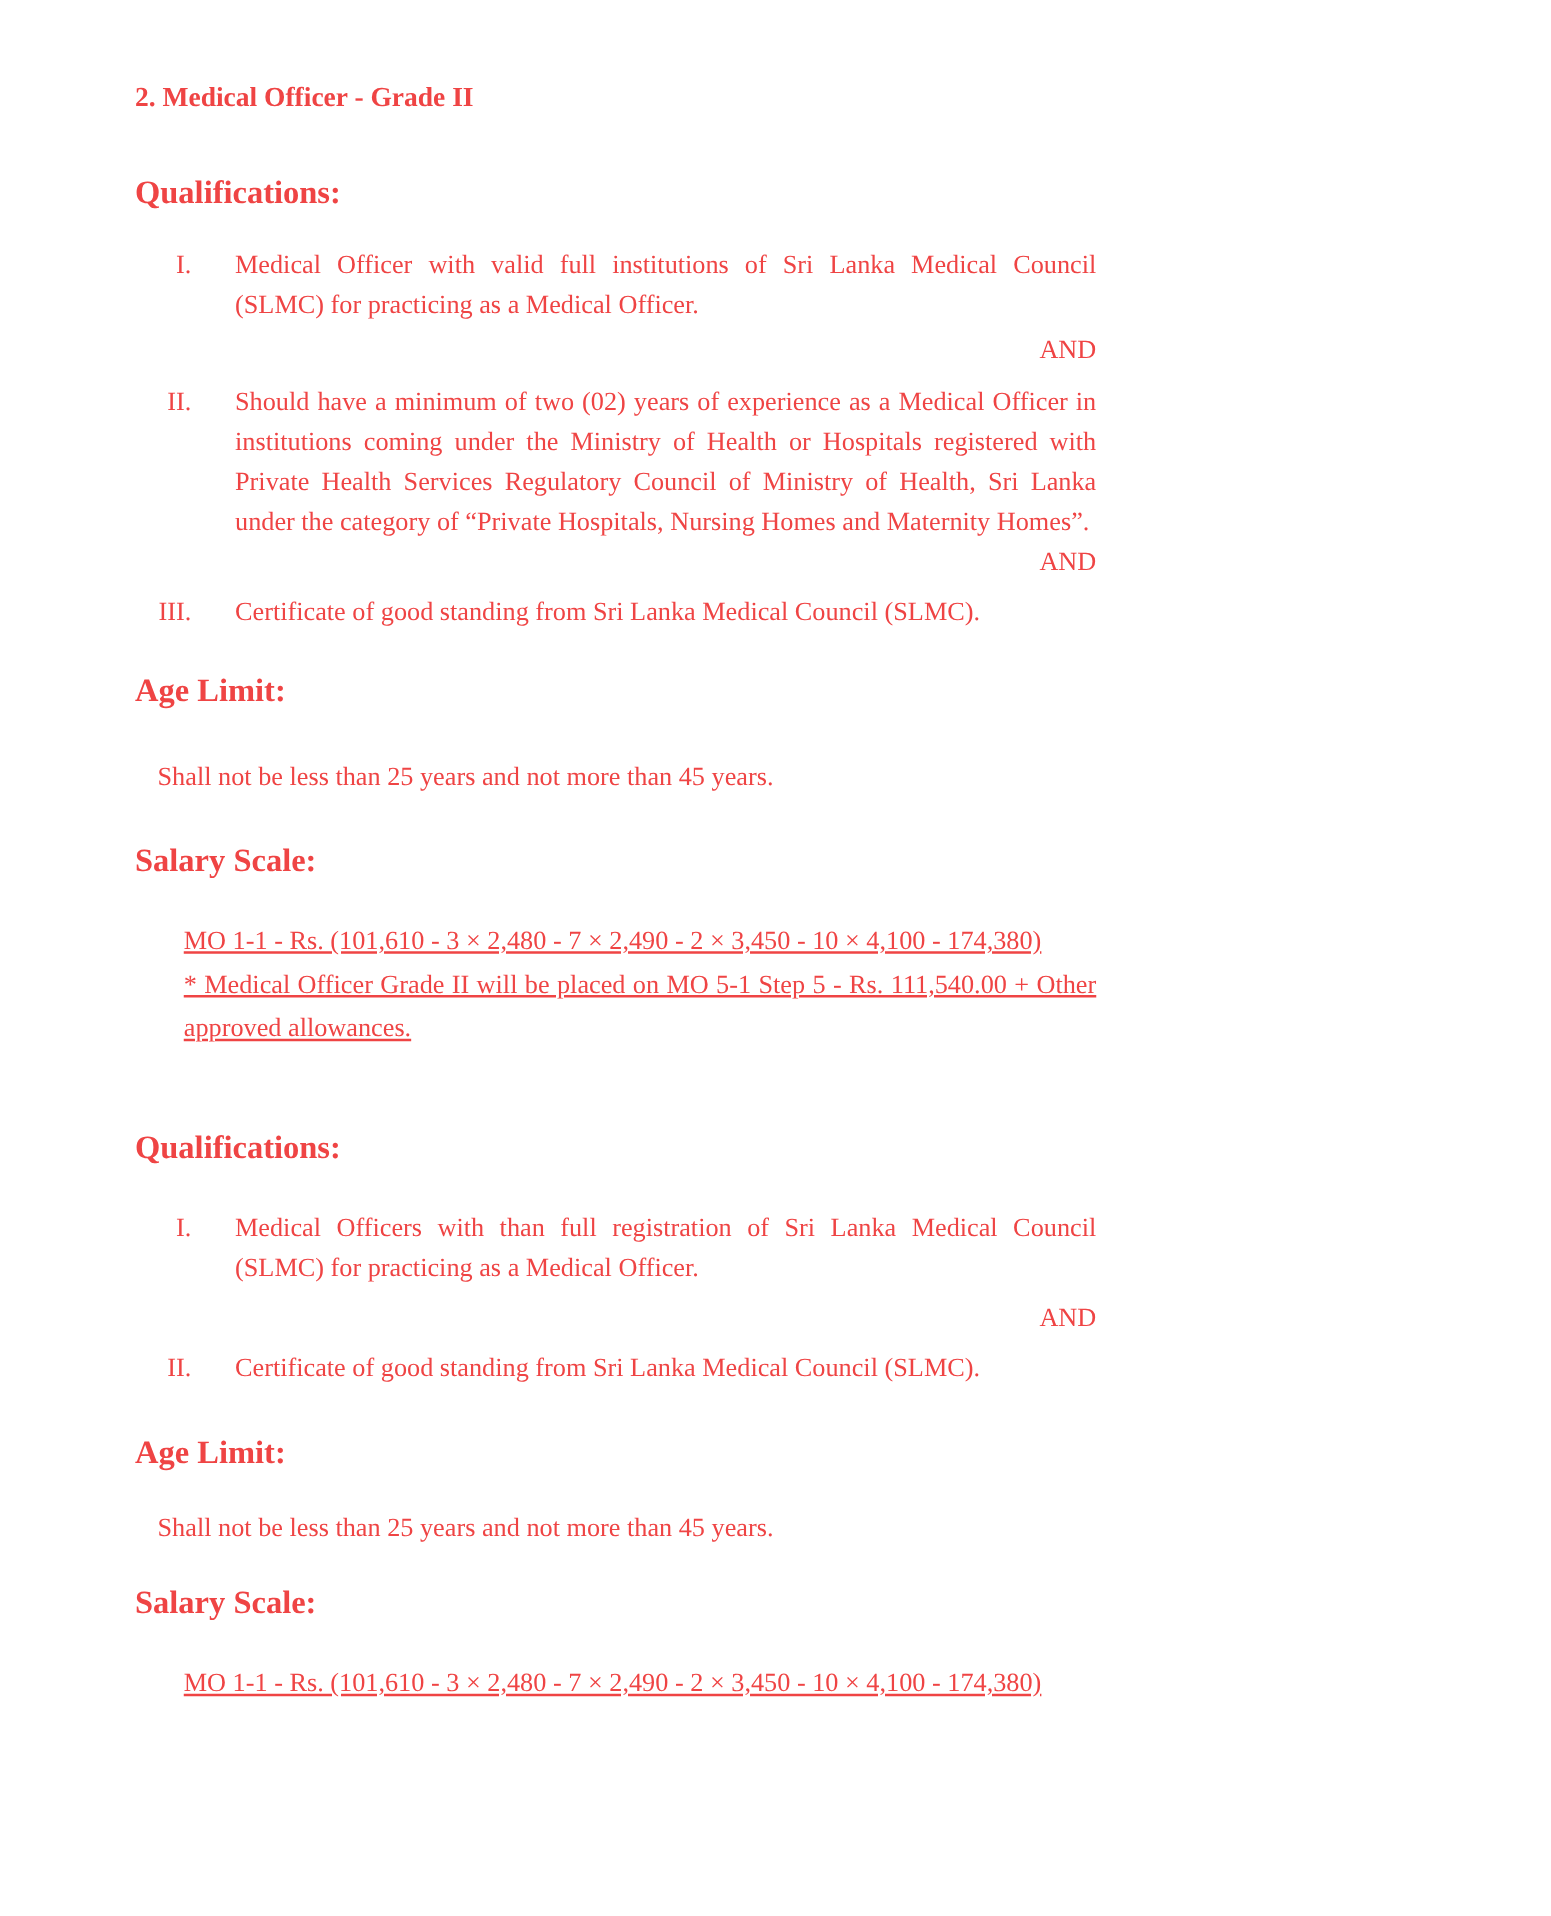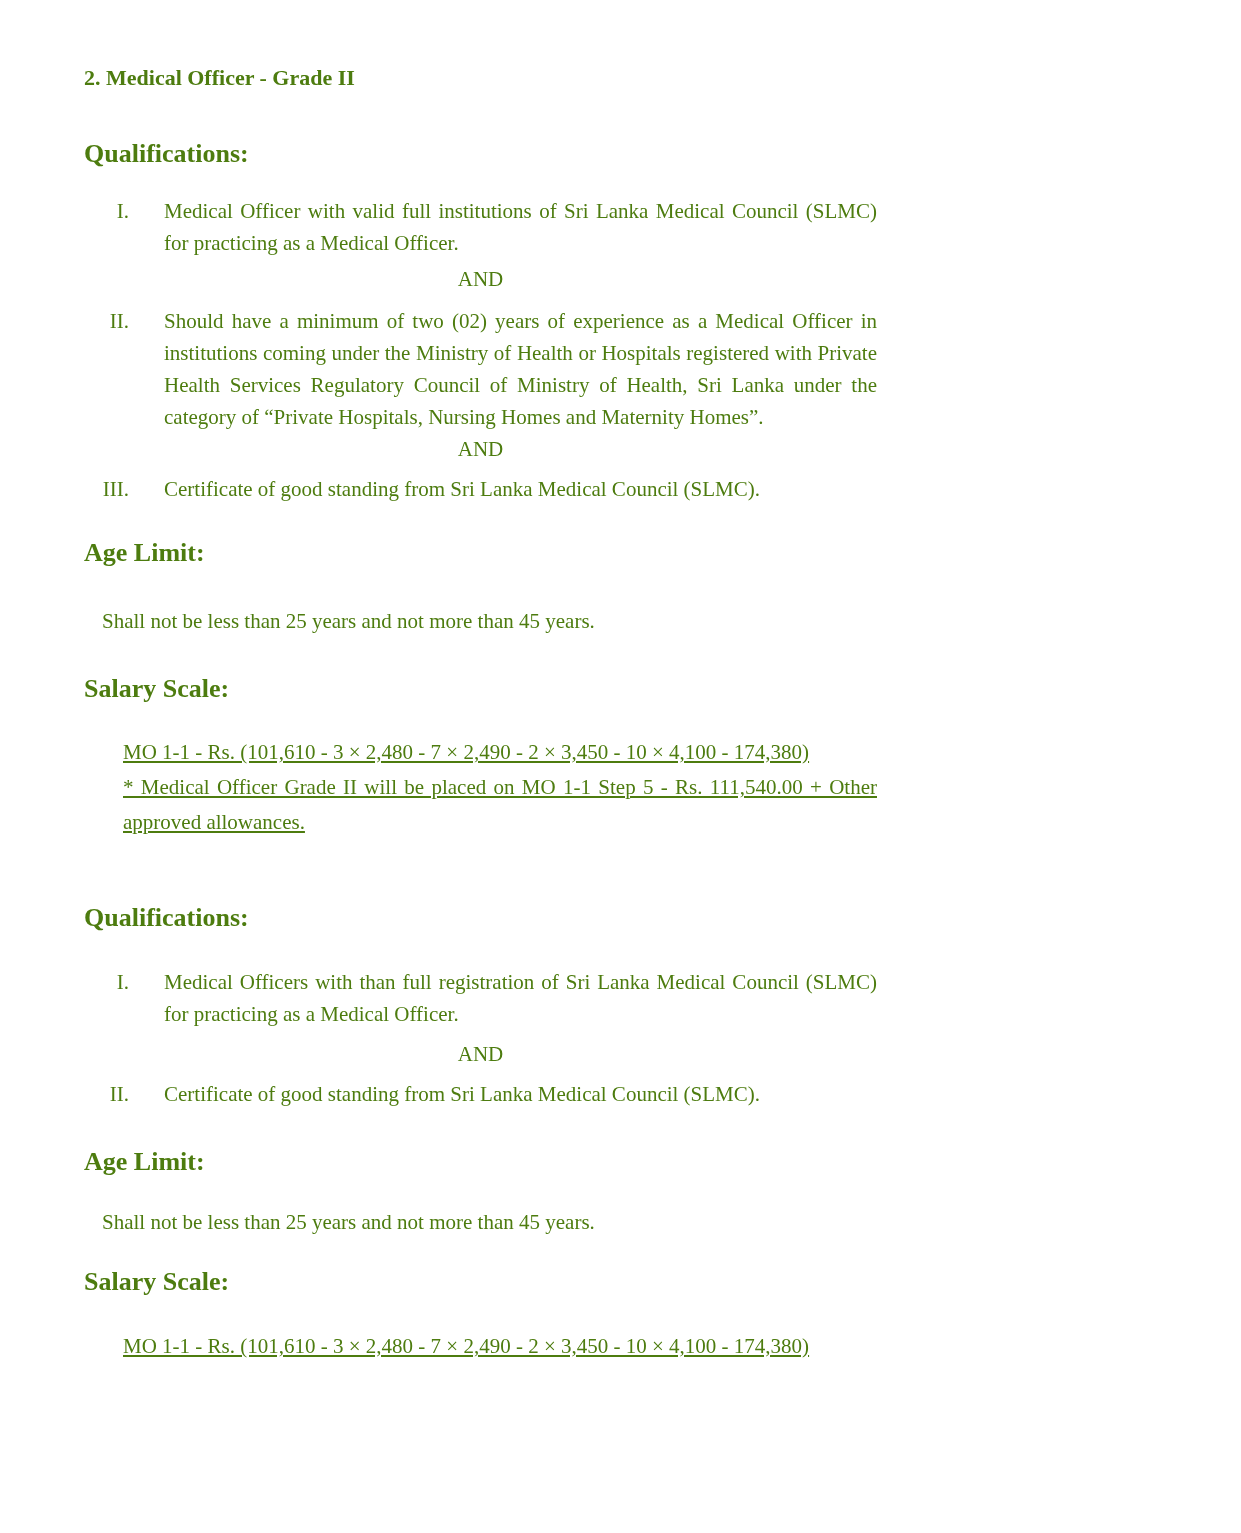--- a/index.html
+++ b/index.html
@@ -2,44 +2,44 @@
 <html><head>
 <meta charset="utf-8">
 <style>
   * { margin: 0; padding: 0; box-sizing: border-box; }
   html, body { background: #ffffff; }
   .page {
     position: relative;
     width: 1046px;
     height: 1533px;
     background: #ffffff;
-    color: #4d7c0f;
+    color: #ef4444;
     font-family: "Liberation Serif", "DejaVu Serif", serif;
     font-size: 21px;
     line-height: 32px;
-    padding: 62px 169px 30px 84px;
+    padding: 62px 169px 30px 108px;
     overflow: hidden;
   }
   .section-heading {
     font-weight: bold;
     font-size: 22px;
     margin-bottom: 44px;
   }
   .sub-label {
     font-weight: bold;
     font-size: 26px;
   }
   .qual-label   { margin-bottom: 25px; }
   .qual-label-2 { margin-bottom: 32px; }
   .q-item { display: flex; }
   .q-num  { flex: 0 0 45px; text-align: right; }
   .q-body { flex: 1; margin-left: 35px; text-align: justify; }
   .mb4  { margin-bottom: 4px; }
   .mb8  { margin-bottom: 8px; }
-  .and  { text-align: center; }
+  .and  { text-align: right; }
   .and-1a { margin-bottom: 10px; }
   .and-1b { margin-bottom: 8px; }
   .and-2  { margin: 8px 0 8px 0; }
   .age-label-1 { margin-top: 32px; margin-bottom: 36px; }
   .age-label-2 { margin-top: 36px; margin-bottom: 28px; }
   .indent { margin-left: 18px; }
   .salary-label-1 { margin-top: 36px; }
   .salary-label-2 { margin-top: 28px; }
   .salary-block {
     margin-top: 30px;
@@ -82,21 +82,21 @@
     </div>
 
     <div class="sub-label age-label-1">Age Limit:</div>
 
     <div class="indent">Shall not be less than 25 years and not more than 45 years.</div>
 
     <div class="sub-label salary-label-1">Salary Scale:</div>
 
     <div class="salary-block">
       <div>MO 1-1 - Rs. (101,610 - 3 × 2,480 - 7 × 2,490 - 2 × 3,450 - 10 × 4,100 - 174,380)</div>
-      <div class="salary-note">* Medical Officer Grade II will be placed on MO 1-1 Step 5 - Rs. 111,540.00 + Other approved allowances.</div>
+      <div class="salary-note">* Medical Officer Grade II will be placed on MO 5-1 Step 5 - Rs. 111,540.00 + Other approved allowances.</div>
     </div>
   </div>
 
   <div class="section-2">
 
     <div class="sub-label qual-label-2">Qualifications:</div>
 
     <div class="q-item mb8">
       <span class="q-num">I.</span>
       <span class="q-body">Medical Officers with than full registration of Sri Lanka Medical Council (SLMC) for practicing as a Medical Officer.</span>

